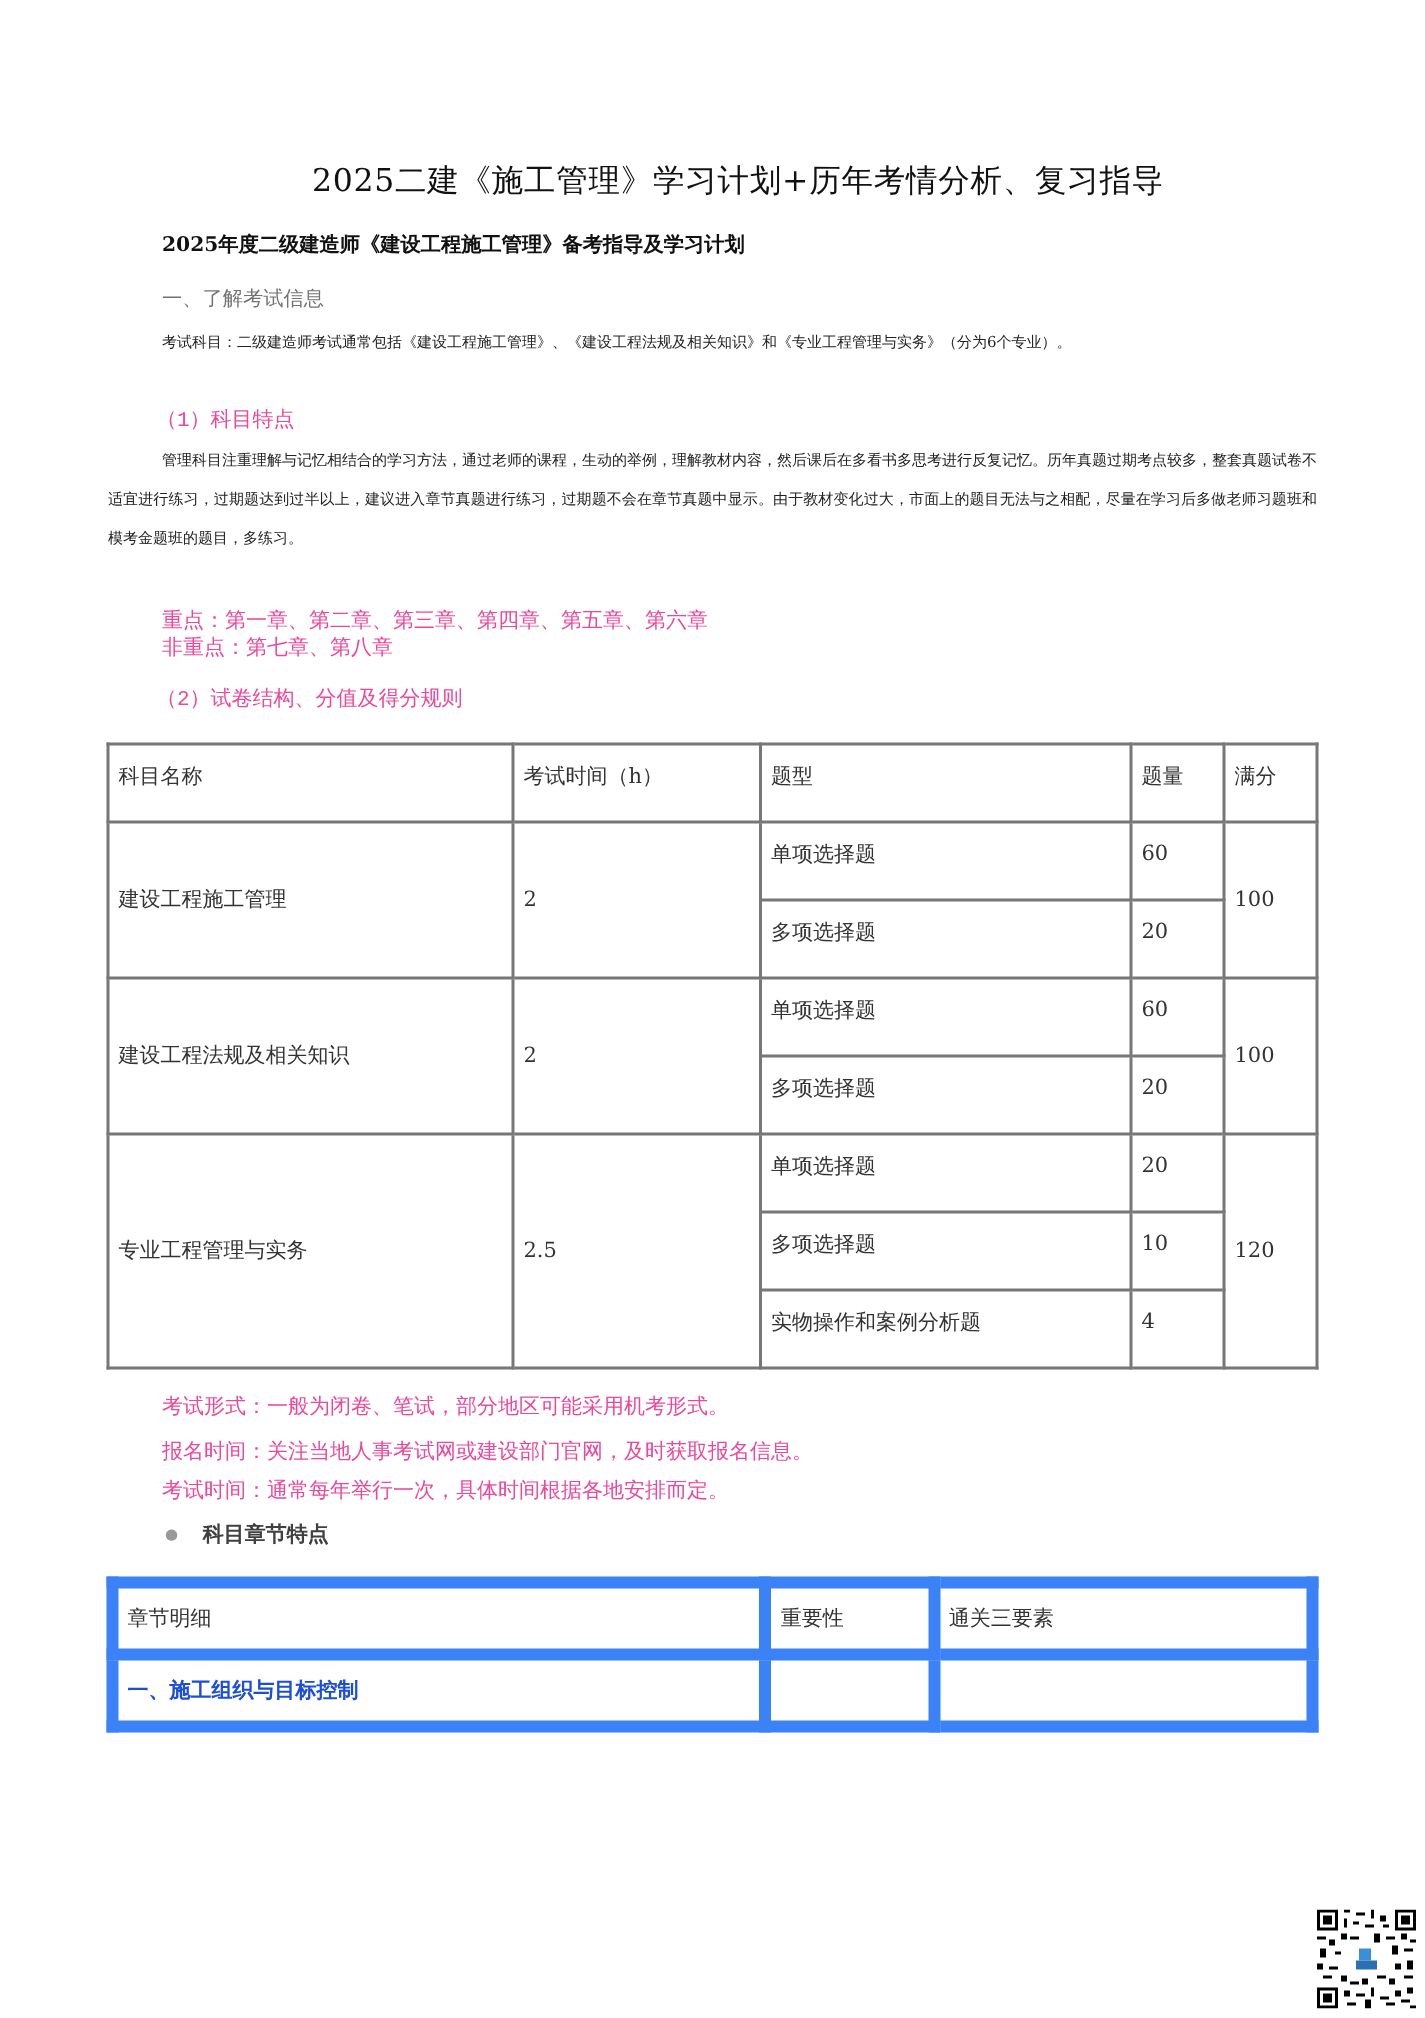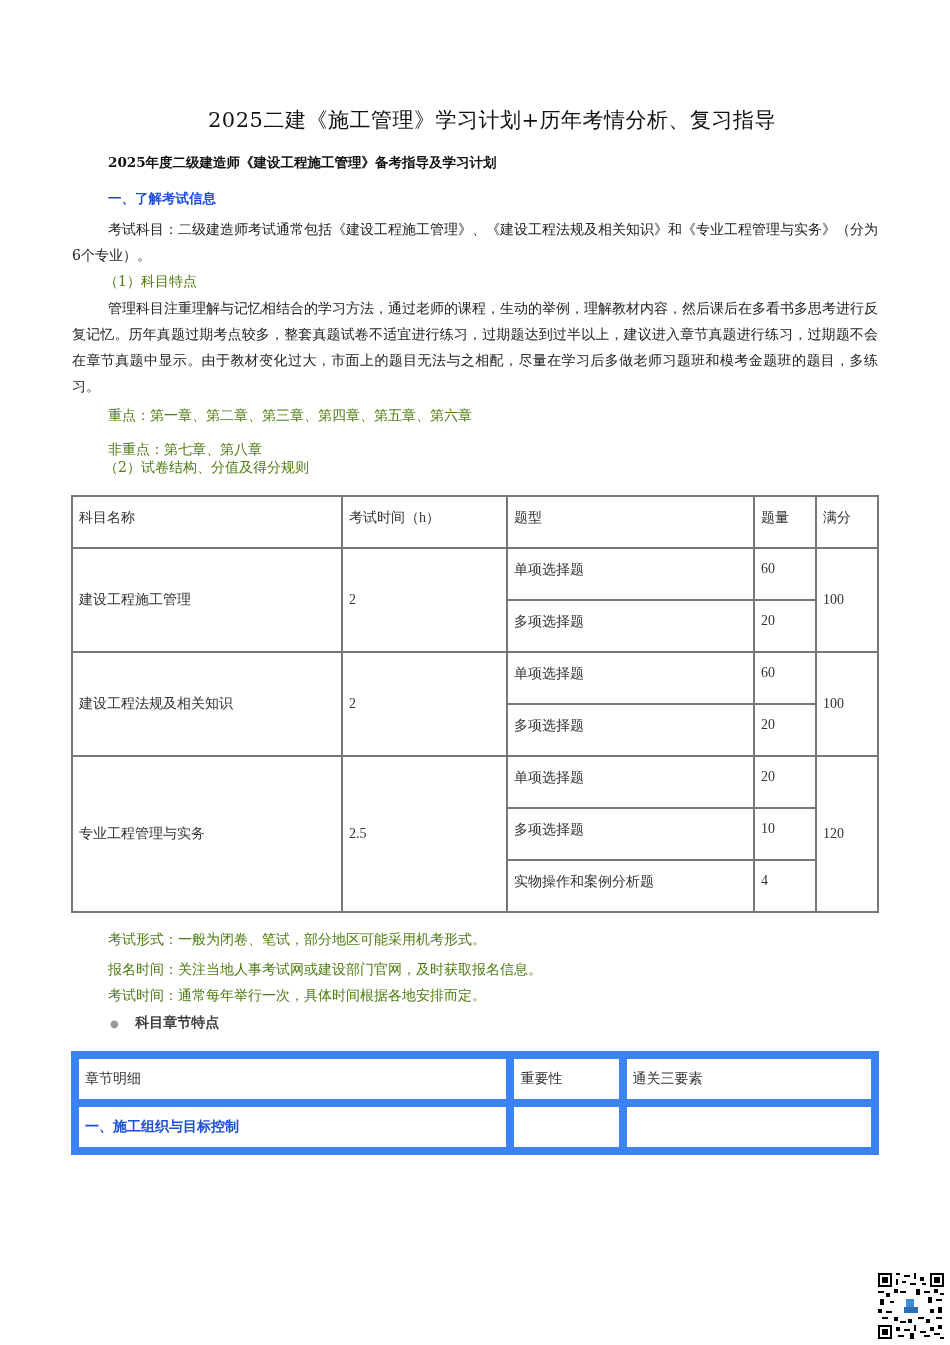--- a/index.html
+++ b/index.html
@@ -30,57 +30,57 @@
       top: 154px;
       left: 108px;
       font-size: 13.5px;
       font-weight: bold;
       color: #111111;
     }
     .section-heading {
       position: absolute;
       left: 108px;
       font-size: 13.5px;
-      font-weight: bold;
-      color: #1d4ed8;
+      font-weight: normal;
+      color: #737373;
     }
     .para {
       position: absolute;
       left: 72px;
       width: 806px;
-      font-size: 14px;
+      font-size: 10px;
       line-height: 26px;
       color: #222222;
       text-indent: 36px;
       text-align: justify;
     }
     .line {
       position: absolute;
       left: 108px;
       font-size: 14px;
       line-height: 26px;
-      color: #4d7c0f;
+      color: #ec4899;
       white-space: nowrap;
+      font-family: Liberation Mono, monospace;
     }
     table.exam-table, table.chapter-table {
       position: absolute;
       left: 71px;
       border-collapse: collapse;
       font-size: 14px;
       color: #333333;
     }
     table.exam-table {
       top: 495px;
       width: 808px;
     }
     table.exam-table td {
       border: 2px solid #777777;
       padding: 0 6px;
       vertical-align: middle;
-      font-family: Liberation Serif, serif;
     }
     table.exam-table td.top {
       vertical-align: top;
       padding-top: 12px;
     }
     table.exam-table tr.r {
       height: 52px;
     }
     table.chapter-table {
       top: 1051px;
@@ -128,21 +128,21 @@
 <div class="subtitle">2025年度二级建造师《建设工程施工管理》备考指导及学习计划</div>
 <div class="section-heading" style="top:190px;">一、了解考试信息</div>
 
 <div class="para" style="top:216px;">考试科目：二级建造师考试通常包括《建设工程施工管理》、《建设工程法规及相关知识》和《专业工程管理与实务》（分为6个专业）。</div>
 
 <div class="line" style="top:268px; left:104px;">（1）科目特点</div>
 
 <div class="para" style="top:295px;">管理科目注重理解与记忆相结合的学习方法，通过老师的课程，生动的举例，理解教材内容，然后课后在多看书多思考进行反复记忆。历年真题过期考点较多，整套真题试卷不适宜进行练习，过期题达到过半以上，建议进入章节真题进行练习，过期题不会在章节真题中显示。由于教材变化过大，市面上的题目无法与之相配，尽量在学习后多做老师习题班和模考金题班的题目，多练习。</div>
 
 <div class="line" style="top:402px;">重点：第一章、第二章、第三章、第四章、第五章、第六章</div>
-<div class="line" style="top:436px;">非重点：第七章、第八章</div>
+<div class="line" style="top:420px;">非重点：第七章、第八章</div>
 <div class="line" style="top:454px; left:104px;">（2）试卷结构、分值及得分规则</div>
 
 <table class="exam-table">
   <colgroup>
     <col style="width:270px">
     <col style="width:165px">
     <col style="width:247px">
     <col style="width:62px">
     <col style="width:62px">
   </colgroup>

